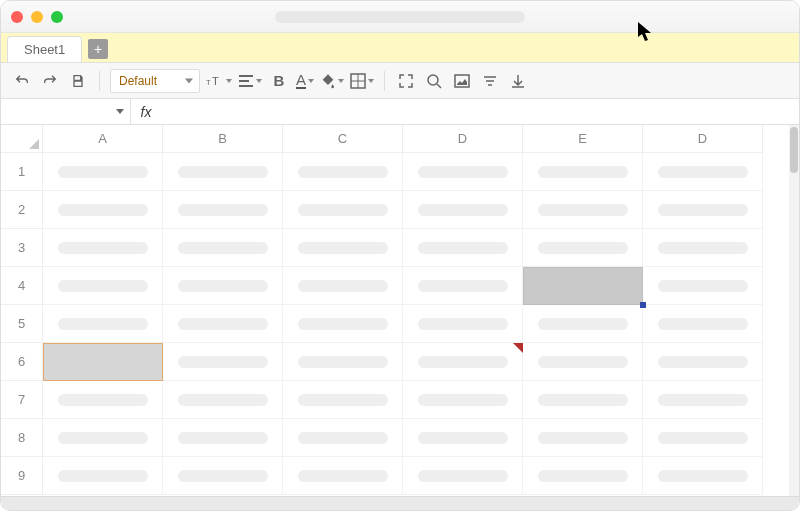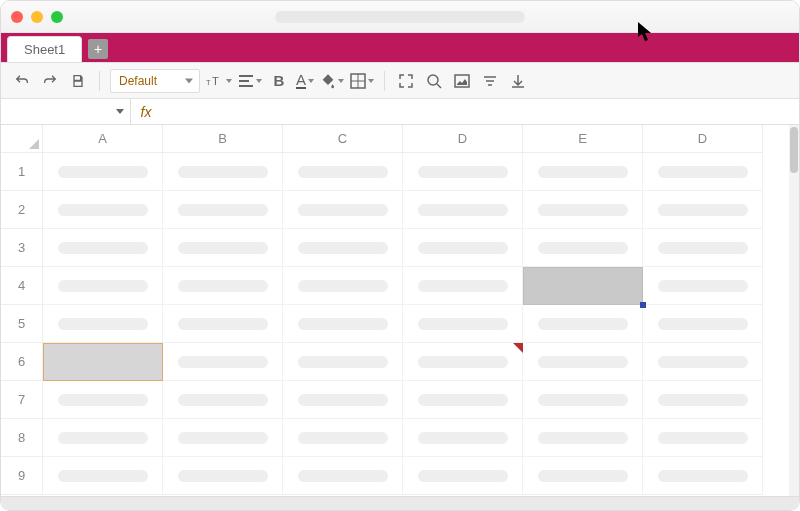--- a/index.html
+++ b/index.html
@@ -6,36 +6,36 @@
   html, body { width: 800px; height: 511px; font-family: -apple-system, Helvetica, Arial, sans-serif; font-size: 13px; color: #555; background: #fff; overflow: hidden; }
   .window { width: 800px; height: 511px; border: 1px solid #ddd; border-radius: 10px; overflow: hidden; display: flex; flex-direction: column; position: relative; background: #fff; }
   .titlebar { height: 32px; background: linear-gradient(#fafafa,#f2f2f2); border-bottom: 1px solid #e5e5e5; display: flex; align-items: center; padding: 0 10px; position: relative; }
   .traffic { display: flex; gap: 8px; }
   .dot { width: 12px; height: 12px; border-radius: 50%; }
   .dot.red { background: #ff5f57; }
   .dot.yellow { background: #febc2e; }
   .dot.green { background: #28c840; }
   .title-placeholder { position: absolute; left: 50%; transform: translateX(-50%); width: 250px; height: 12px; background: #e8e8e8; border-radius: 6px; }
   .cursor { position: absolute; top: 20px; left: 636px; pointer-events:none; }
-  .tabstrip { height: 30px; background: #be185d; border-bottom: 1px solid #e0e0e0; display: flex; align-items: flex-end; padding-left: 6px; gap: 6px; }
+  .tabstrip { height: 30px; background: #fef9c3; border-bottom: 1px solid #e0e0e0; display: flex; align-items: flex-end; padding-left: 6px; gap: 6px; }
   .tab { height: 26px; padding: 0 16px; background: #fff; border: 1px solid #ddd; border-bottom: none; border-radius: 4px 4px 0 0; display: flex; align-items: center; font-size: 13px; color: #666; }
   .tab-add { width: 20px; height: 20px; background: #9a9a9a; color: #fff; display: flex; align-items: center; justify-content: center; font-size: 14px; margin-bottom: 3px; border-radius: 2px; cursor: pointer; }
   .toolbar { height: 36px; background: #f7f7f7; border-bottom: 1px solid #e0e0e0; display: flex; align-items: center; padding: 0 10px; gap: 6px; }
   .tbtn { width: 22px; height: 22px; display: flex; align-items: center; justify-content: center; color: #666; cursor: pointer; }
   .tbtn svg { width: 16px; height: 16px; }
   .sep { width: 1px; height: 20px; background: #ddd; margin: 0 4px; }
   .font-select { height: 24px; border: 1px solid #ddd; background: #fff; padding: 0 20px 0 8px; font-size: 12px; color: #a16207; display:flex; align-items:center; position:relative; min-width: 90px; border-radius: 2px;}
   .font-select::after { content:""; position:absolute; right:6px; top:50%; width:0;height:0;border-left:4px solid transparent;border-right:4px solid transparent;border-top:5px solid #888; transform:translateY(-50%);}
   .combo { display:flex; align-items:center; gap:2px; color:#666; cursor:pointer;}
   .combo .caret { width:0;height:0;border-left:3px solid transparent;border-right:3px solid transparent;border-top:4px solid #888; }
   .bold-b { font-weight: bold; font-size: 15px; }
   .formula-row { height: 26px; border-bottom: 1px solid #e0e0e0; display: flex; align-items: center; }
   .namebox { width: 130px; height: 100%; border-right: 1px solid #e0e0e0; display:flex; align-items:center; justify-content:flex-end; padding-right:6px; position:relative;}
   .namebox .caret { width:0;height:0;border-left:4px solid transparent;border-right:4px solid transparent;border-top:5px solid #666; }
-  .fx { width: 30px; text-align: center; font-style: italic; color: #a16207; font-size: 14px; }
+  .fx { width: 30px; text-align: center; font-style: italic; color: #404040; font-size: 14px; }
   .fx-input { flex:1; height:100%; }
   .grid-wrap { flex:1; position:relative; overflow:hidden; }
   .grid { display:grid; grid-template-columns: 42px repeat(6, 120px); }
   .colhead, .rowhead, .corner { background:#fff; border-right:1px solid #eee; border-bottom:1px solid #eee; display:flex; align-items:center; justify-content:center; color:#888; font-size:13px; }
   .corner { height:28px; position:relative;}
   .corner::after { content:""; position:absolute; right:3px; bottom:3px; width:0; height:0; border-right:10px solid #c9c9c9; border-top:10px solid transparent; }
   .colhead { height:28px; }
   .rowhead { height:38px; }
   .cell { height:38px; border-right:1px solid #f1f1f1; border-bottom:1px solid #f1f1f1; display:flex; align-items:center; justify-content:center; position:relative; }
   .ph { width: 90px; height: 12px; background: #eee; border-radius: 6px; }

